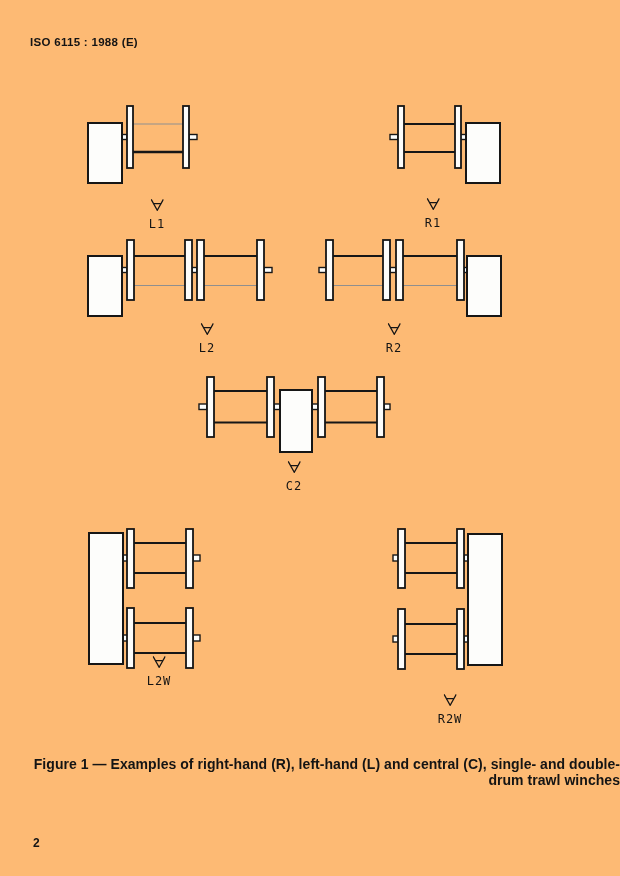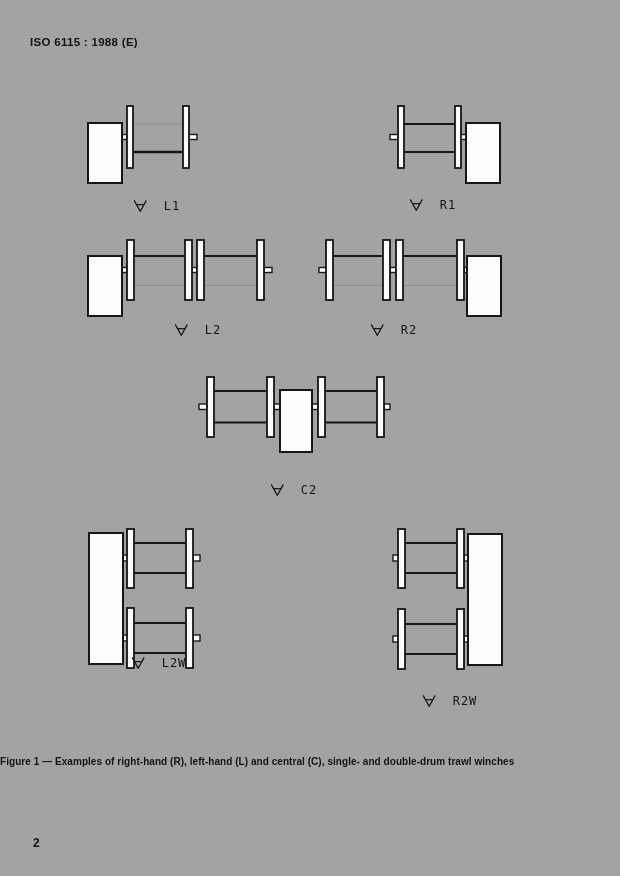--- a/index.html
+++ b/index.html
@@ -1,43 +1,43 @@
 <!DOCTYPE html>
 <html><head>
 <meta charset="utf-8">
 <style>
   html,body { margin:0; padding:0; background:#e8e8e8; }
   .page {
     position:relative; width:620px; height:876px; margin:0 auto;
-    background:#a3a3a3; color:#141414; overflow:hidden;
+    background:#fdba74; color:#141414; overflow:hidden;
     font-family:"Liberation Sans", sans-serif;
   }
   .hdr {
     position:absolute; left:30px; top:36px;
     font-size:11.5px; font-weight:bold; letter-spacing:0.3px;
   }
   .caption {
-    position:absolute; left:0; right:0; top:756px; text-align:left;
-    font-size:10px; font-weight:bold; letter-spacing:0.05px;
+    position:absolute; left:0; right:0; top:756px; text-align:right;
+    font-size:14px; font-weight:bold; letter-spacing:0.05px;
   }
   .pagenum {
     position:absolute; left:33px; top:836px;
     font-size:12px; font-weight:bold;
   }
   .diagram { position:absolute; }
   .diagram rect { fill:#fdfdfb; stroke:#161616; stroke-width:1.8; }
   .diagram rect.box  { stroke-width:2; }
   .diagram rect.stub { stroke-width:1.4; }
   .diagram line.btop { stroke:#161616; stroke-width:2.2; }
   .diagram line.bbot { stroke:#161616; stroke-width:2; }
   .diagram line.thin { stroke:#8f8f8f; stroke-width:1.1; }
   .diagram line.thick { stroke:#161616; stroke-width:2.4; }
   .winch-label {
     position:absolute; transform:translateX(-50%);
-    display:flex; flex-direction:row; align-items:center; gap:17px;
+    display:flex; flex-direction:column; align-items:center; gap:6px;
   }
   .winch-label .lbl {
     font-family:"DejaVu Sans Mono", monospace;
     font-size:12px; letter-spacing:1px; color:#141414; white-space:nowrap;
   }
   .dir-icon { display:block; }
 </style>
 </head>
 <body>
 
@@ -152,37 +152,37 @@
   </div>
 
   <div class="winch-label" style="left:433px; top:198px;text-align:center;">
     <svg class="dir-icon" width="13" height="12" viewBox="0 0 13 12">
       <path d="M0.7,0.9 L6.5,11.3 L12.3,0.9" fill="none" stroke="#161616" stroke-width="1.25" stroke-linecap="square"></path>
       <line x1="2.8" y1="4.6" x2="10.2" y2="4.6" stroke="#161616" stroke-width="1.25"></line>
     </svg>
     <span class="lbl">R1</span>
   </div>
 
-  <div class="winch-label" style="left:198px; top:323px;">
+  <div class="winch-label" style="left:207px; top:323px;">
     <svg class="dir-icon" width="13" height="12" viewBox="0 0 13 12">
       <path d="M0.7,0.9 L6.5,11.3 L12.3,0.9" fill="none" stroke="#161616" stroke-width="1.25" stroke-linecap="square"></path>
       <line x1="2.8" y1="4.6" x2="10.2" y2="4.6" stroke="#161616" stroke-width="1.25"></line>
     </svg>
     <span class="lbl">L2</span>
   </div>
 
   <div class="winch-label" style="left:394px; top:323px;justify-content:space-between;">
     <svg class="dir-icon" width="13" height="12" viewBox="0 0 13 12">
       <path d="M0.7,0.9 L6.5,11.3 L12.3,0.9" fill="none" stroke="#161616" stroke-width="1.25" stroke-linecap="square"></path>
       <line x1="2.8" y1="4.6" x2="10.2" y2="4.6" stroke="#161616" stroke-width="1.25"></line>
     </svg>
     <span class="lbl">R2</span>
   </div>
 
-  <div class="winch-label" style="left:294px; top:483px;">
+  <div class="winch-label" style="left:294px; top:461px;">
     <svg class="dir-icon" width="13" height="12" viewBox="0 0 13 12">
       <path d="M0.7,0.9 L6.5,11.3 L12.3,0.9" fill="none" stroke="#161616" stroke-width="1.25" stroke-linecap="square"></path>
       <line x1="2.8" y1="4.6" x2="10.2" y2="4.6" stroke="#161616" stroke-width="1.25"></line>
     </svg>
     <span class="lbl">C2</span>
   </div>
 
   <div class="winch-label" style="left:159px; top:656px;">
     <svg class="dir-icon" width="13" height="12" viewBox="0 0 13 12">
       <path d="M0.7,0.9 L6.5,11.3 L12.3,0.9" fill="none" stroke="#161616" stroke-width="1.25" stroke-linecap="square"></path>

